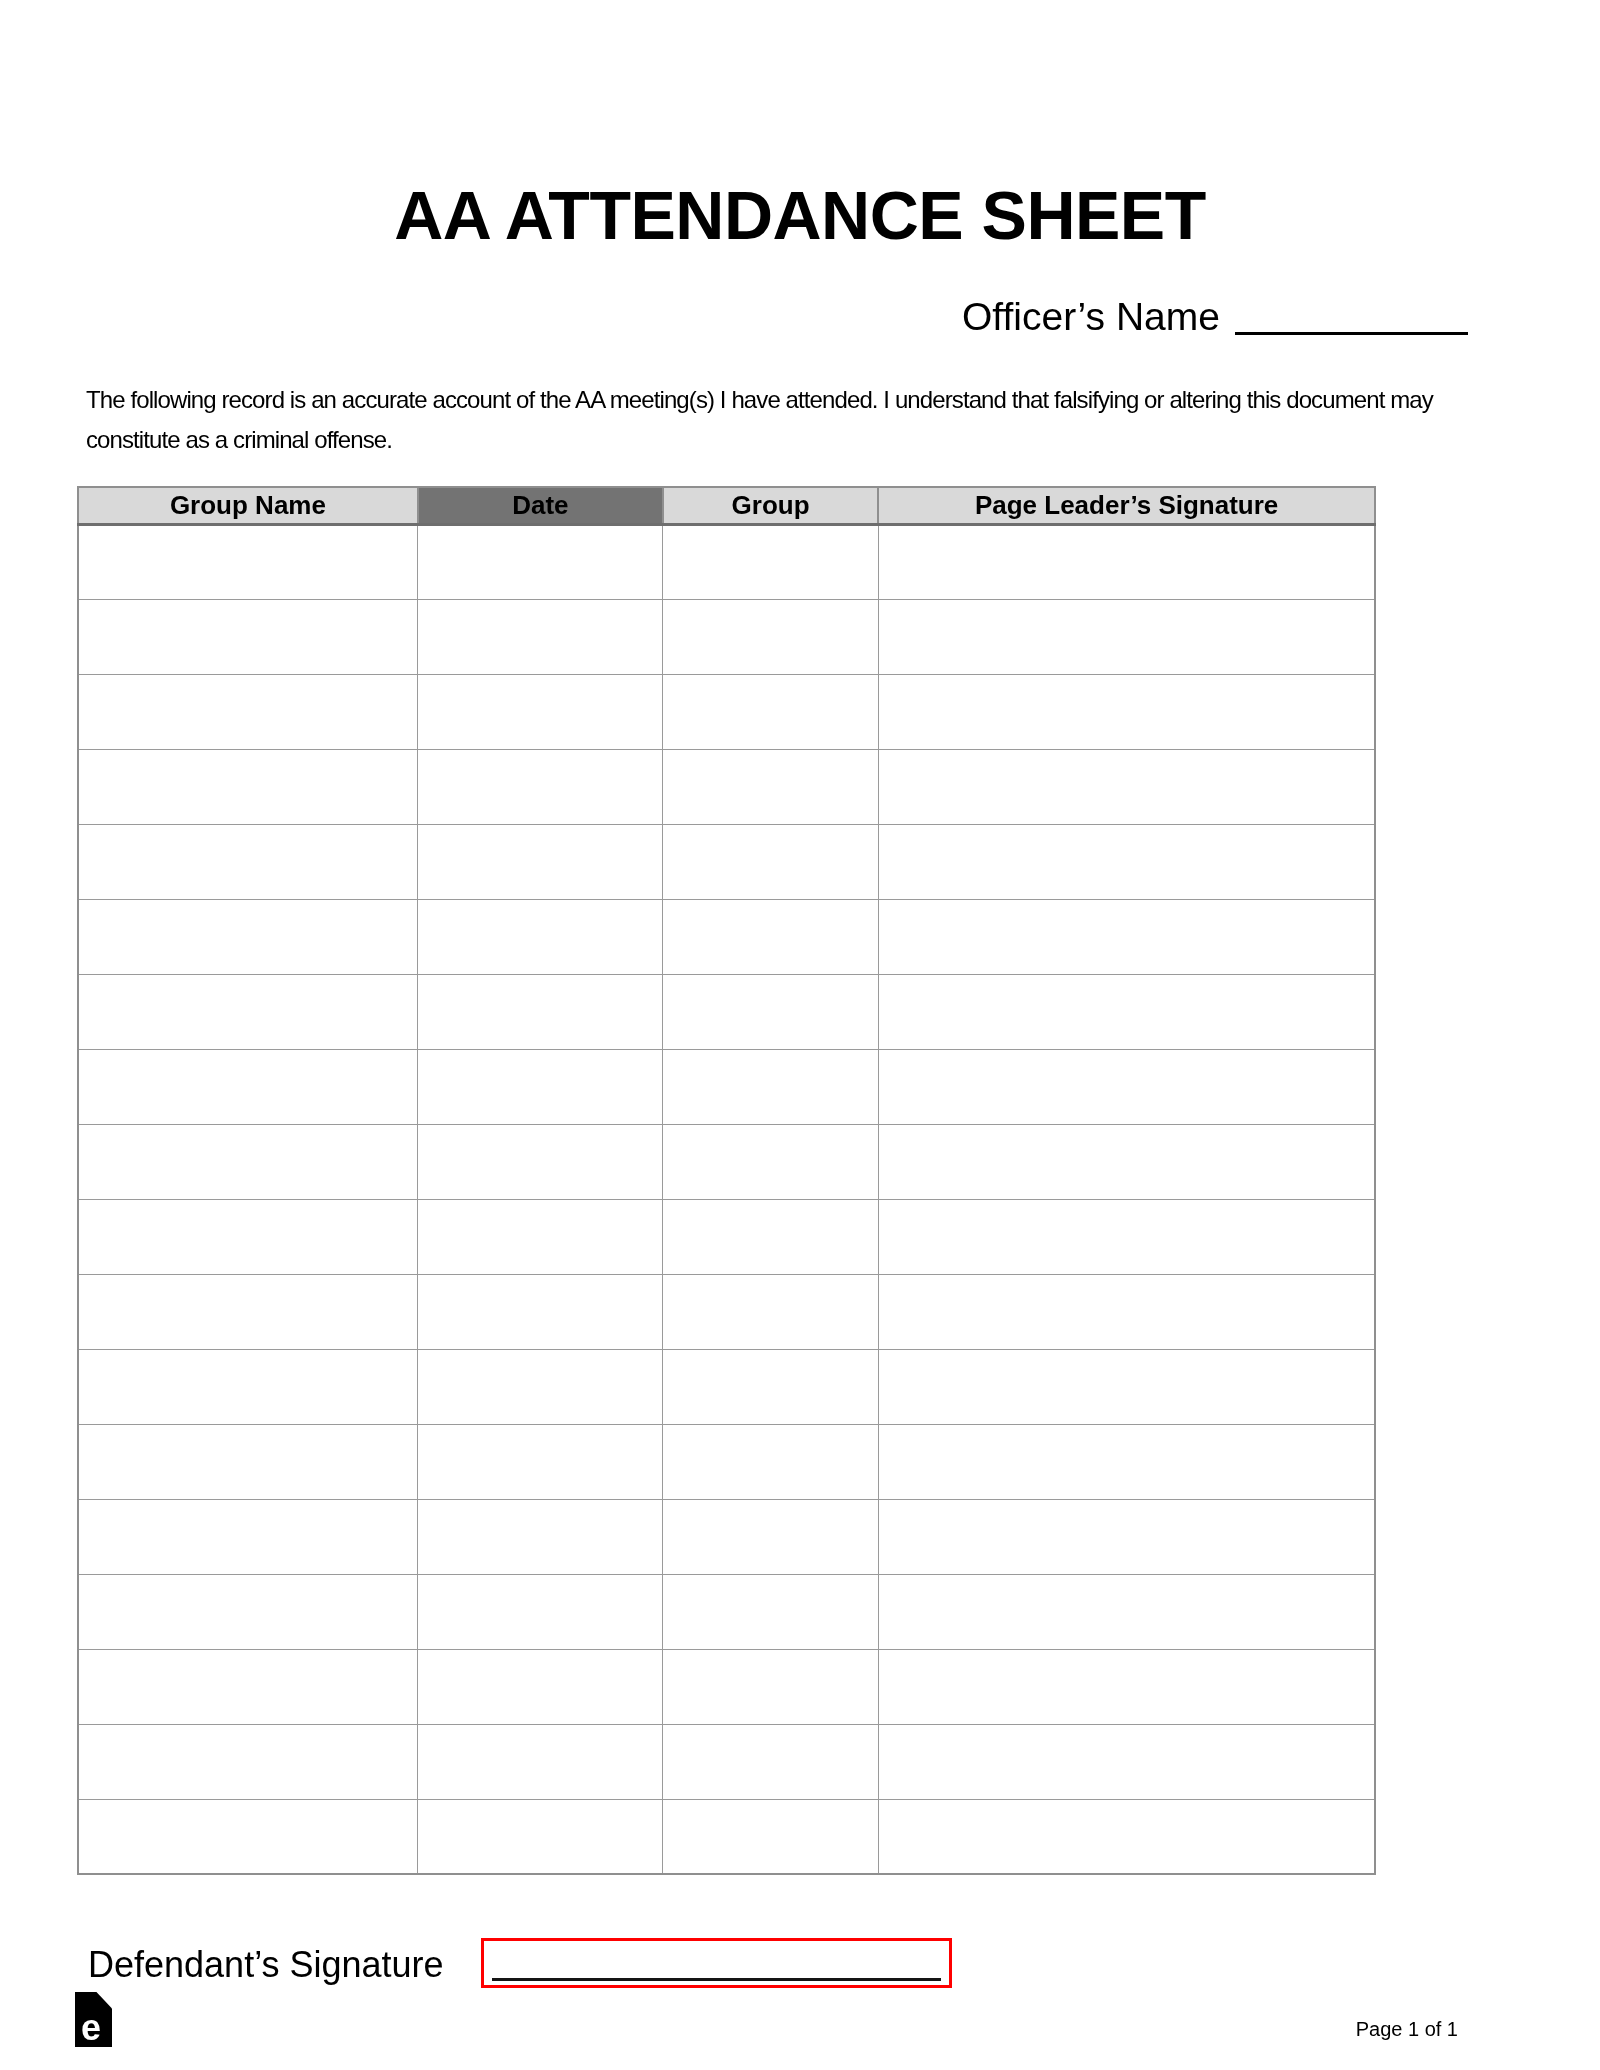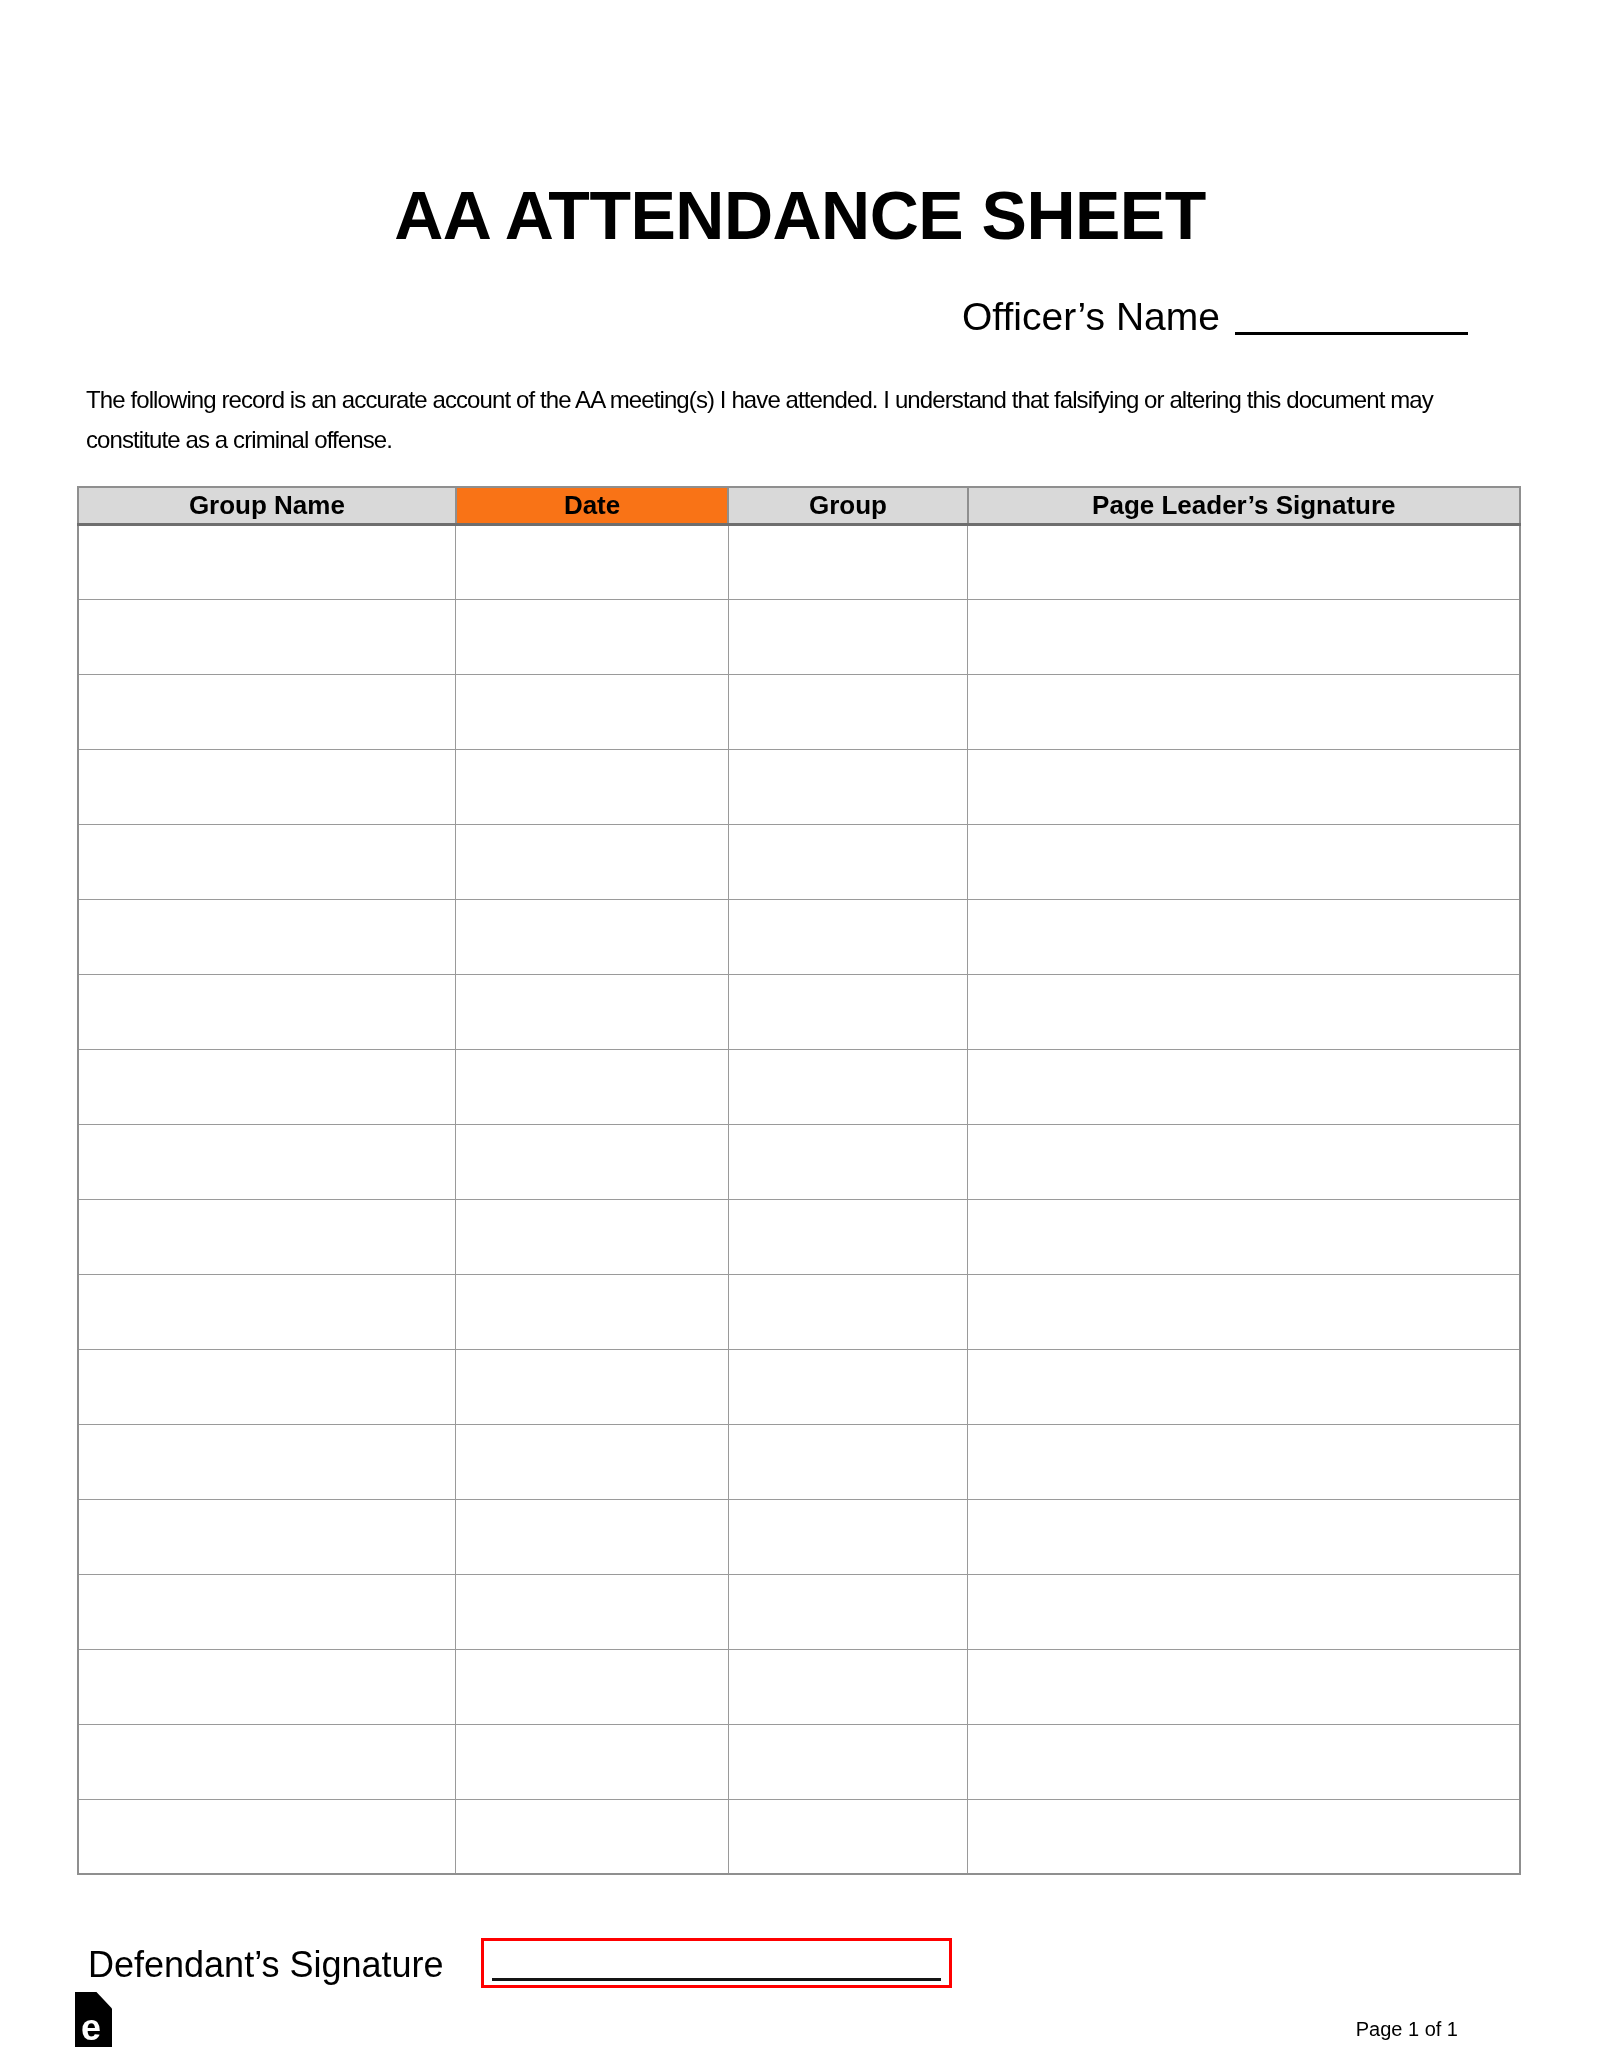--- a/index.html
+++ b/index.html
@@ -29,21 +29,21 @@
     display:inline-block; height:40px; vertical-align:top;
     border-bottom:3px solid #000;
   }
   .field-defendant .blank-line { width:244px; margin-left:8px; }
   .field-officer  .blank-line { width:233px; margin-left:15px; }
   .intro {
     position:absolute; left:86px; top:344px; width:1414px;
     font-size:24px; line-height:40px; letter-spacing:-0.9px;
   }
   .att-table {
-    position:absolute; left:77px; top:450px; width:1444px;
+    position:absolute; left:77px; top:450px; width:1299px;
     border-collapse:collapse; table-layout:fixed;
     border:2px solid #8f8f8f;
   }
   .att-table th {
     height:37px;
     background:#d9d9d9;
     font-size:26px; font-weight:700; text-align:center; vertical-align:middle;
     border:2px solid #8f8f8f;
     border-bottom:3px solid #6e6e6e;
     padding:0;
@@ -109,21 +109,21 @@
   <table class="att-table">
     <colgroup>
       <col style="width:26.2%">
       <col style="width:18.9%">
       <col style="width:16.6%">
       <col style="width:38.3%">
     </colgroup>
     <thead>
       <tr>
         <th style="background: rgb(217, 217, 217);">Group Name</th>
-        <th style="background: #f97316;">Date</th>
+        <th style="background: #737373;">Date</th>
         <th style="background: rgb(217, 217, 217);">Group</th>
         <th style="background: rgb(217, 217, 217);">Page Leader’s Signature</th>
       </tr>
     </thead>
     <tbody>
         <tr>
           <td></td>
           <td></td>
           <td></td>
           <td></td>

